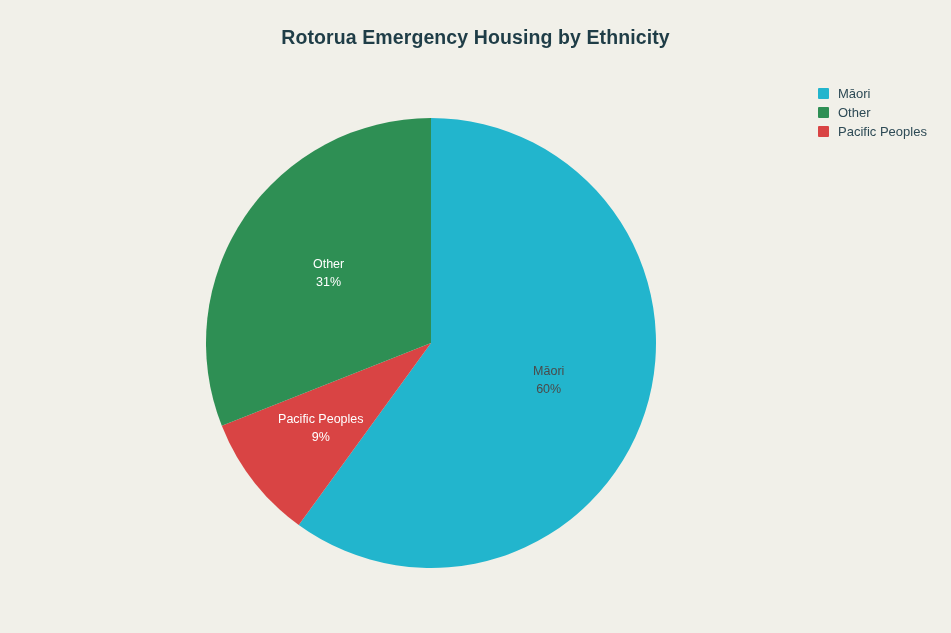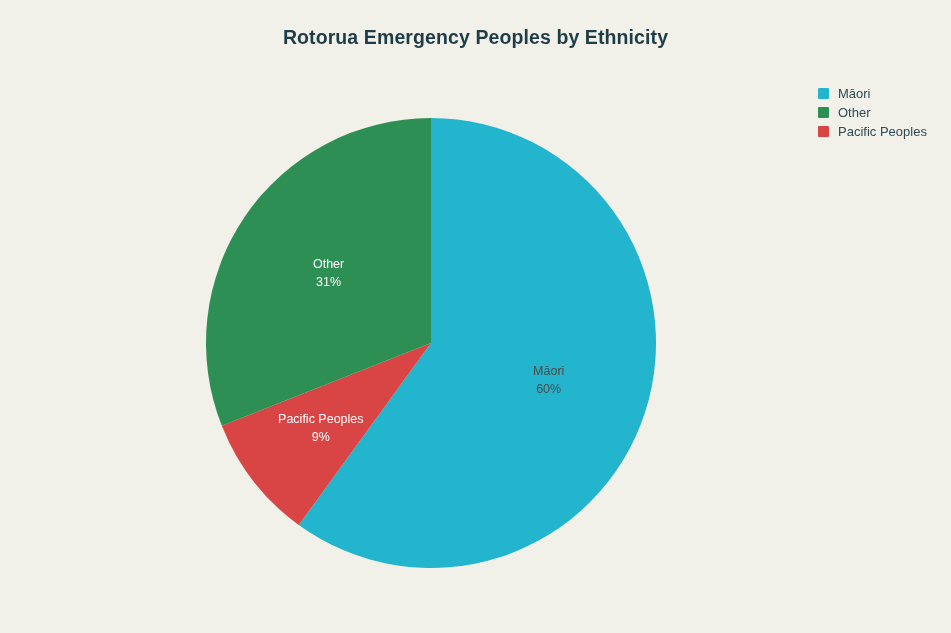--- a/index.html
+++ b/index.html
@@ -83,21 +83,21 @@
     color: #2d4a55;
     white-space: nowrap;
     line-height: 1;
   }
 </style>
 </head>
 <body style="background: rgb(241, 240, 233);">
 
 <div id="chart-root">
 
-  <div id="chart-title" style="color: rgb(31, 61, 71);">Rotorua Emergency Peoples by Ethnicity</div>
+  <div id="chart-title" style="color: rgb(31, 61, 71);">Rotorua Emergency Housing by Ethnicity</div>
 
   <div id="pie-wrap">
     <svg id="pie-svg" viewBox="0 0 450 450">
       <g id="slices">
           <path d="M 225 225 L 225.00 0.00 A 225 225 0 1 1 92.75 407.03 Z" fill="#22b5cd"></path>
           <path d="M 225 225 L 92.75 407.03 A 225 225 0 0 1 15.80 307.83 Z" fill="#d94444"></path>
           <path d="M 225 225 L 15.80 307.83 A 225 225 0 0 1 225.00 0.00 Z" fill="#2e8f54"></path>
         </g>
       <g id="slice-labels">
           <g>

